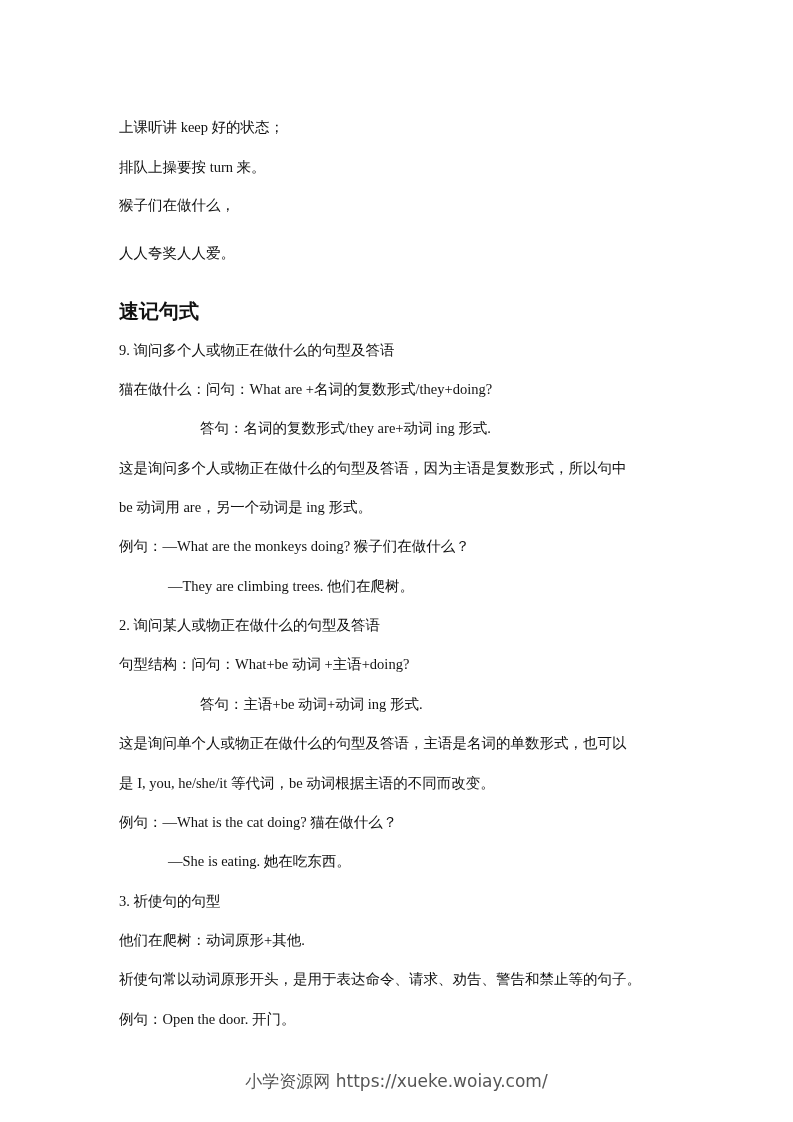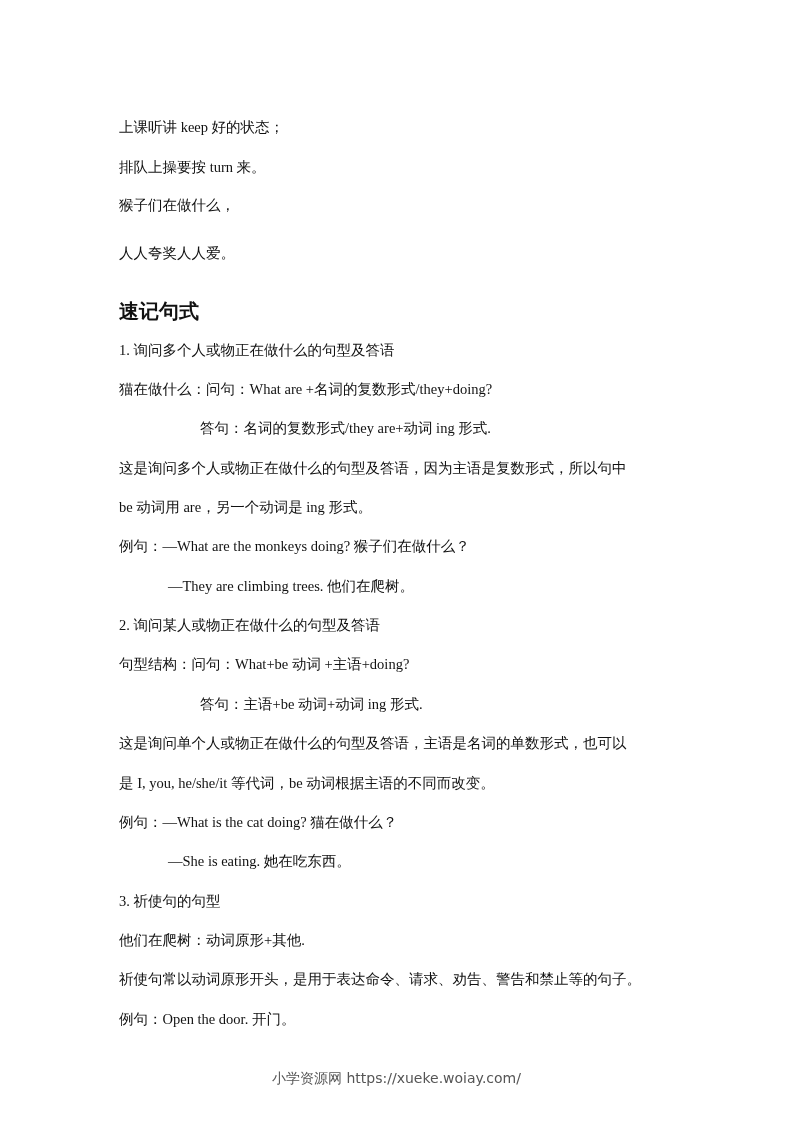--- a/index.html
+++ b/index.html
@@ -3,34 +3,34 @@
   <meta charset="utf-8">
   <style>
     html, body { margin: 0; padding: 0; background: #ffffff; }
     body { width: 793px; height: 1122px; position: relative; overflow: hidden;
            font-family: "Liberation Serif", "DejaVu Serif", serif; color: #111111; }
     .line { position: absolute; left: 119px; font-size: 14.5px; line-height: 20px; white-space: nowrap; margin-top: 17px; }
     .indent1 { left: 200px; }
     .indent2 { left: 168px; }
     .heading { font-family: "DejaVu Sans", "Liberation Sans", sans-serif; font-weight: bold; font-size: 20px; }
     .footer { position: absolute; left: 0; width: 793px; top: 1070px; text-align: center;
-              font-family: "DejaVu Sans", "Liberation Sans", sans-serif; font-size: 14px; color: #555555; }
+              font-family: "DejaVu Sans", "Liberation Sans", sans-serif; font-size: 17px; color: #555555; }
   </style>
 </head>
 <body>
 
 <div>
   <div class="line" style="top:100px">上课听讲 keep 好的状态；</div>
   <div class="line" style="top:140px">排队上操要按 turn 来。</div>
   <div class="line" style="top:178px">猴子们在做什么，</div>
   <div class="line" style="top:226px">人人夸奖人人爱。</div>
 
   <div class="line heading" style="top:284px">速记句式</div>
 
-  <div class="line" style="top:323px">1.  询问多个人或物正在做什么的句型及答语</div>
+  <div class="line" style="top:323px">9.  询问多个人或物正在做什么的句型及答语</div>
   <div class="line" style="top:362px">猫在做什么：问句：What are +名词的复数形式/they+doing?</div>
   <div class="line indent1" style="top:401px">答句：名词的复数形式/they are+动词 ing 形式.</div>
   <div class="line" style="top:441px">这是询问多个人或物正在做什么的句型及答语，因为主语是复数形式，所以句中</div>
   <div class="line" style="top:480px">be 动词用 are，另一个动词是 ing 形式。</div>
   <div class="line" style="top:519px">例句：—What are the monkeys doing?  猴子们在做什么？</div>
   <div class="line indent2" style="top:559px">—They are climbing trees.  他们在爬树。</div>
 
   <div class="line" style="top:598px">2.  询问某人或物正在做什么的句型及答语</div>
   <div class="line" style="top:637px">句型结构：问句：What+be 动词  +主语+doing?</div>
   <div class="line indent1" style="top:677px">答句：主语+be 动词+动词 ing 形式.</div>

